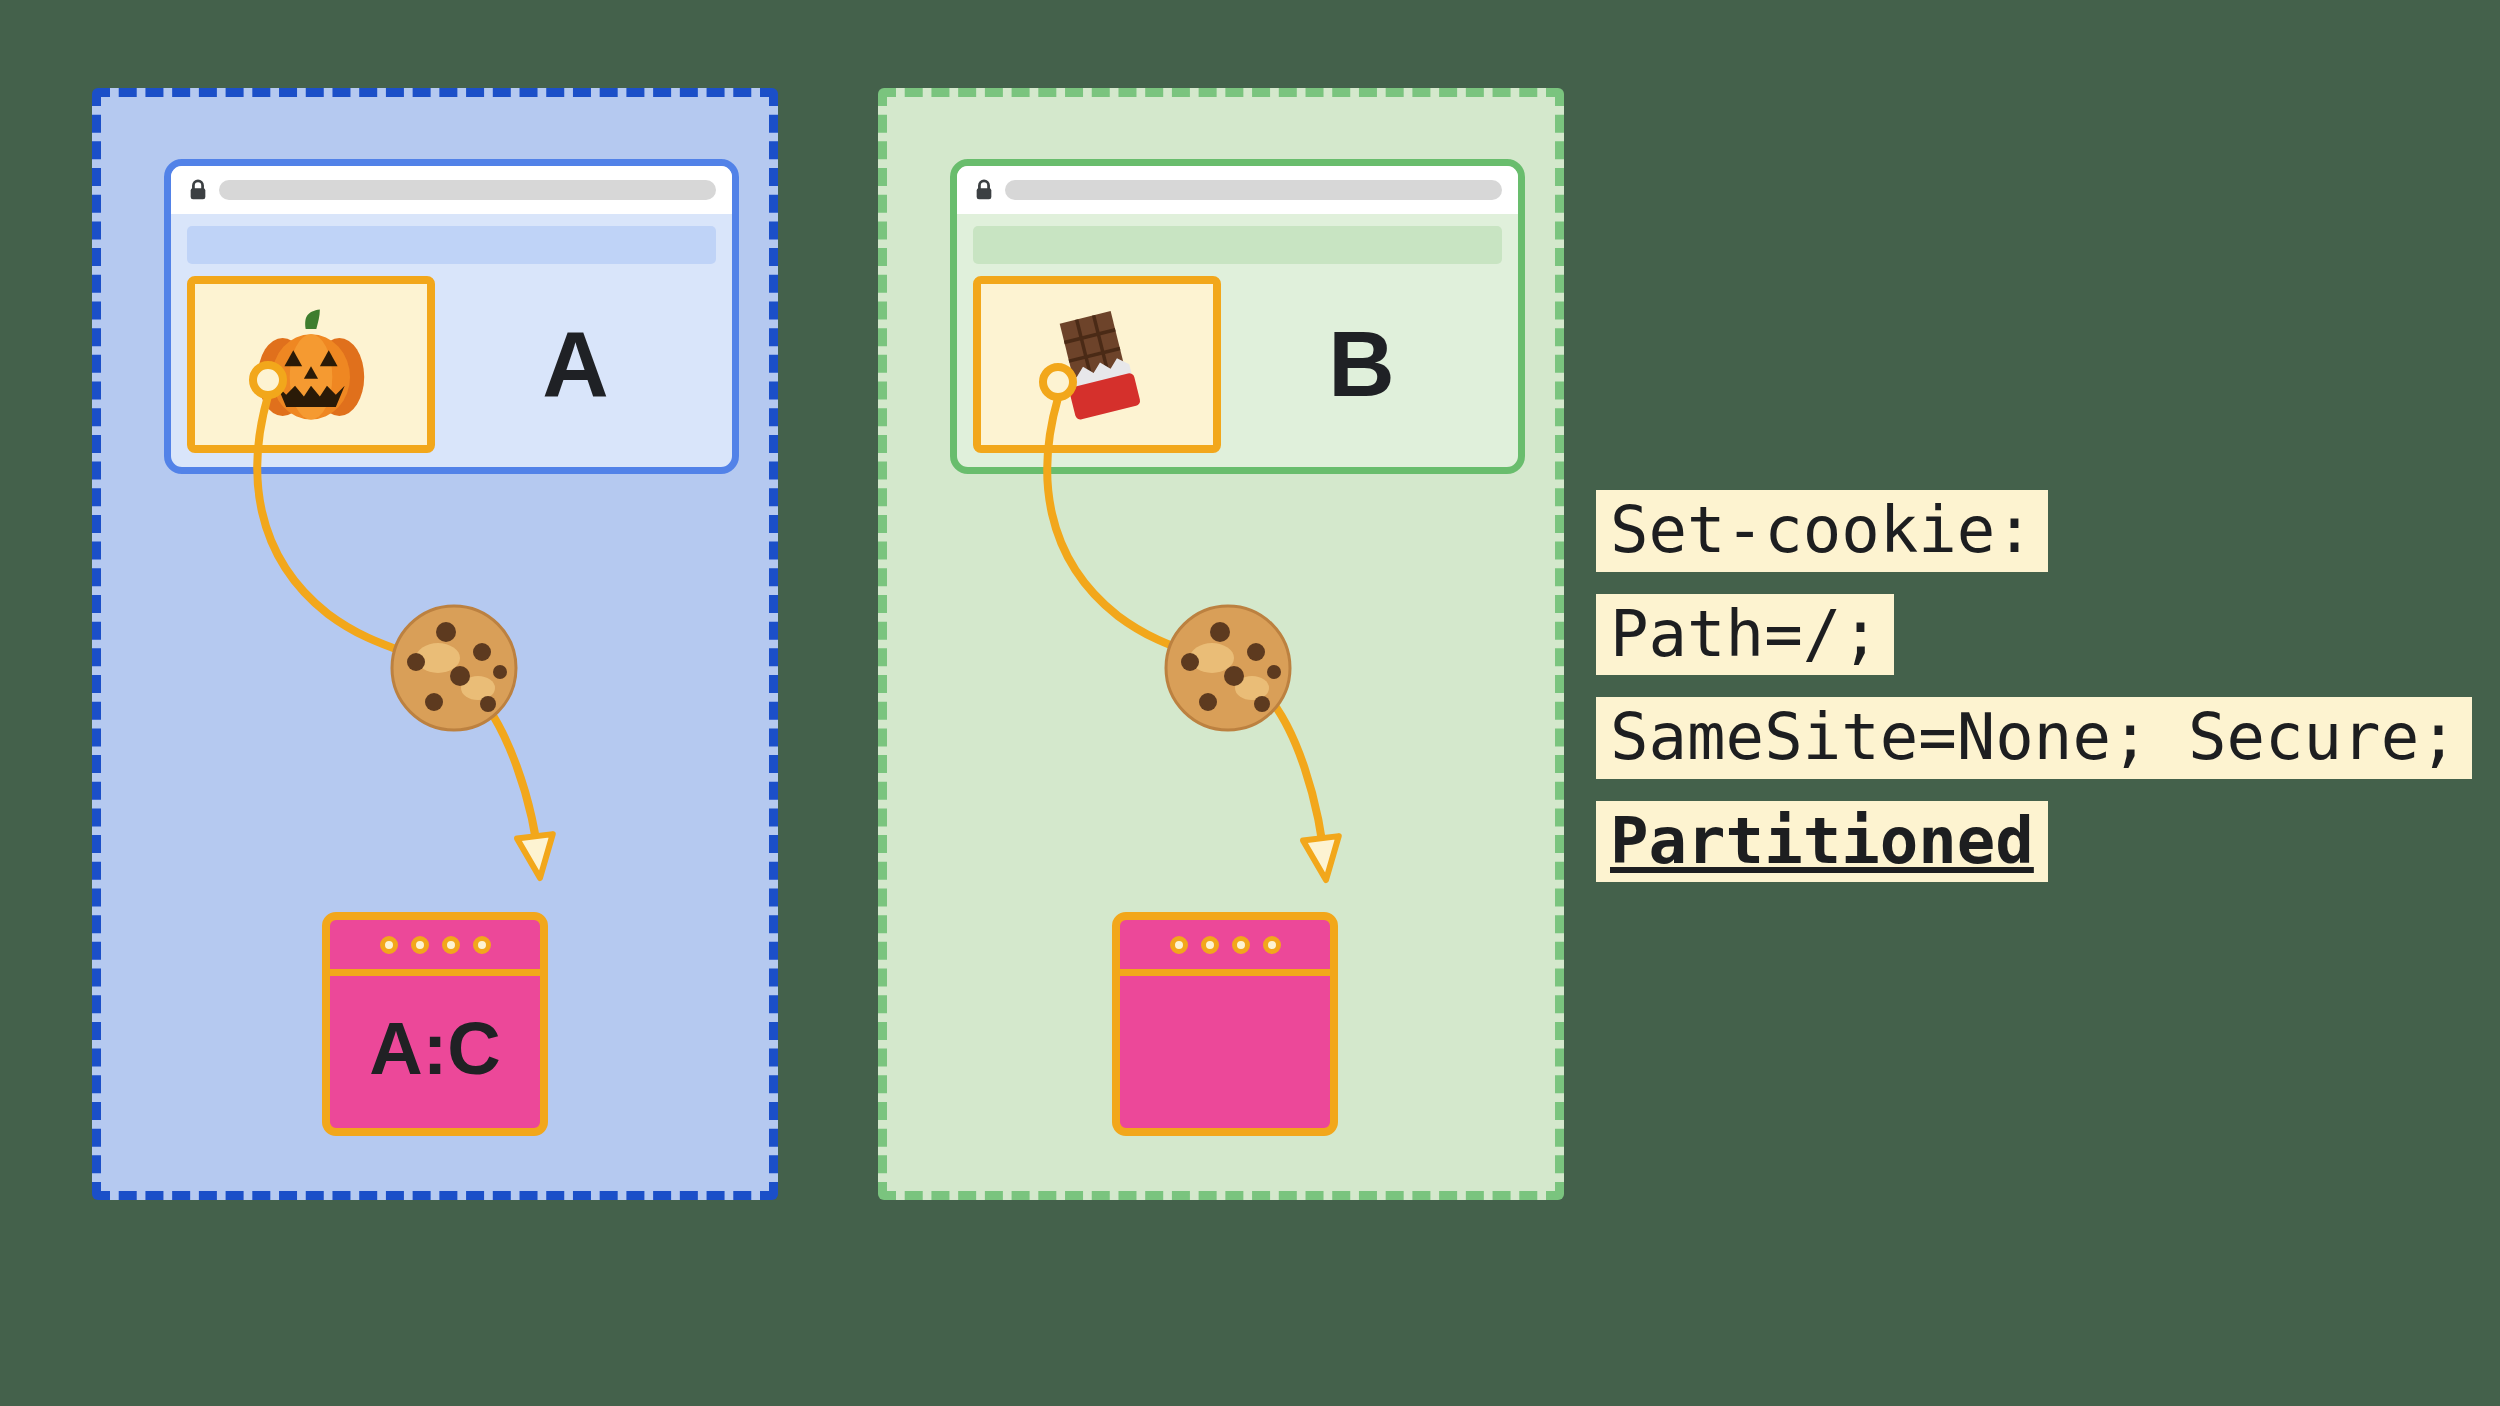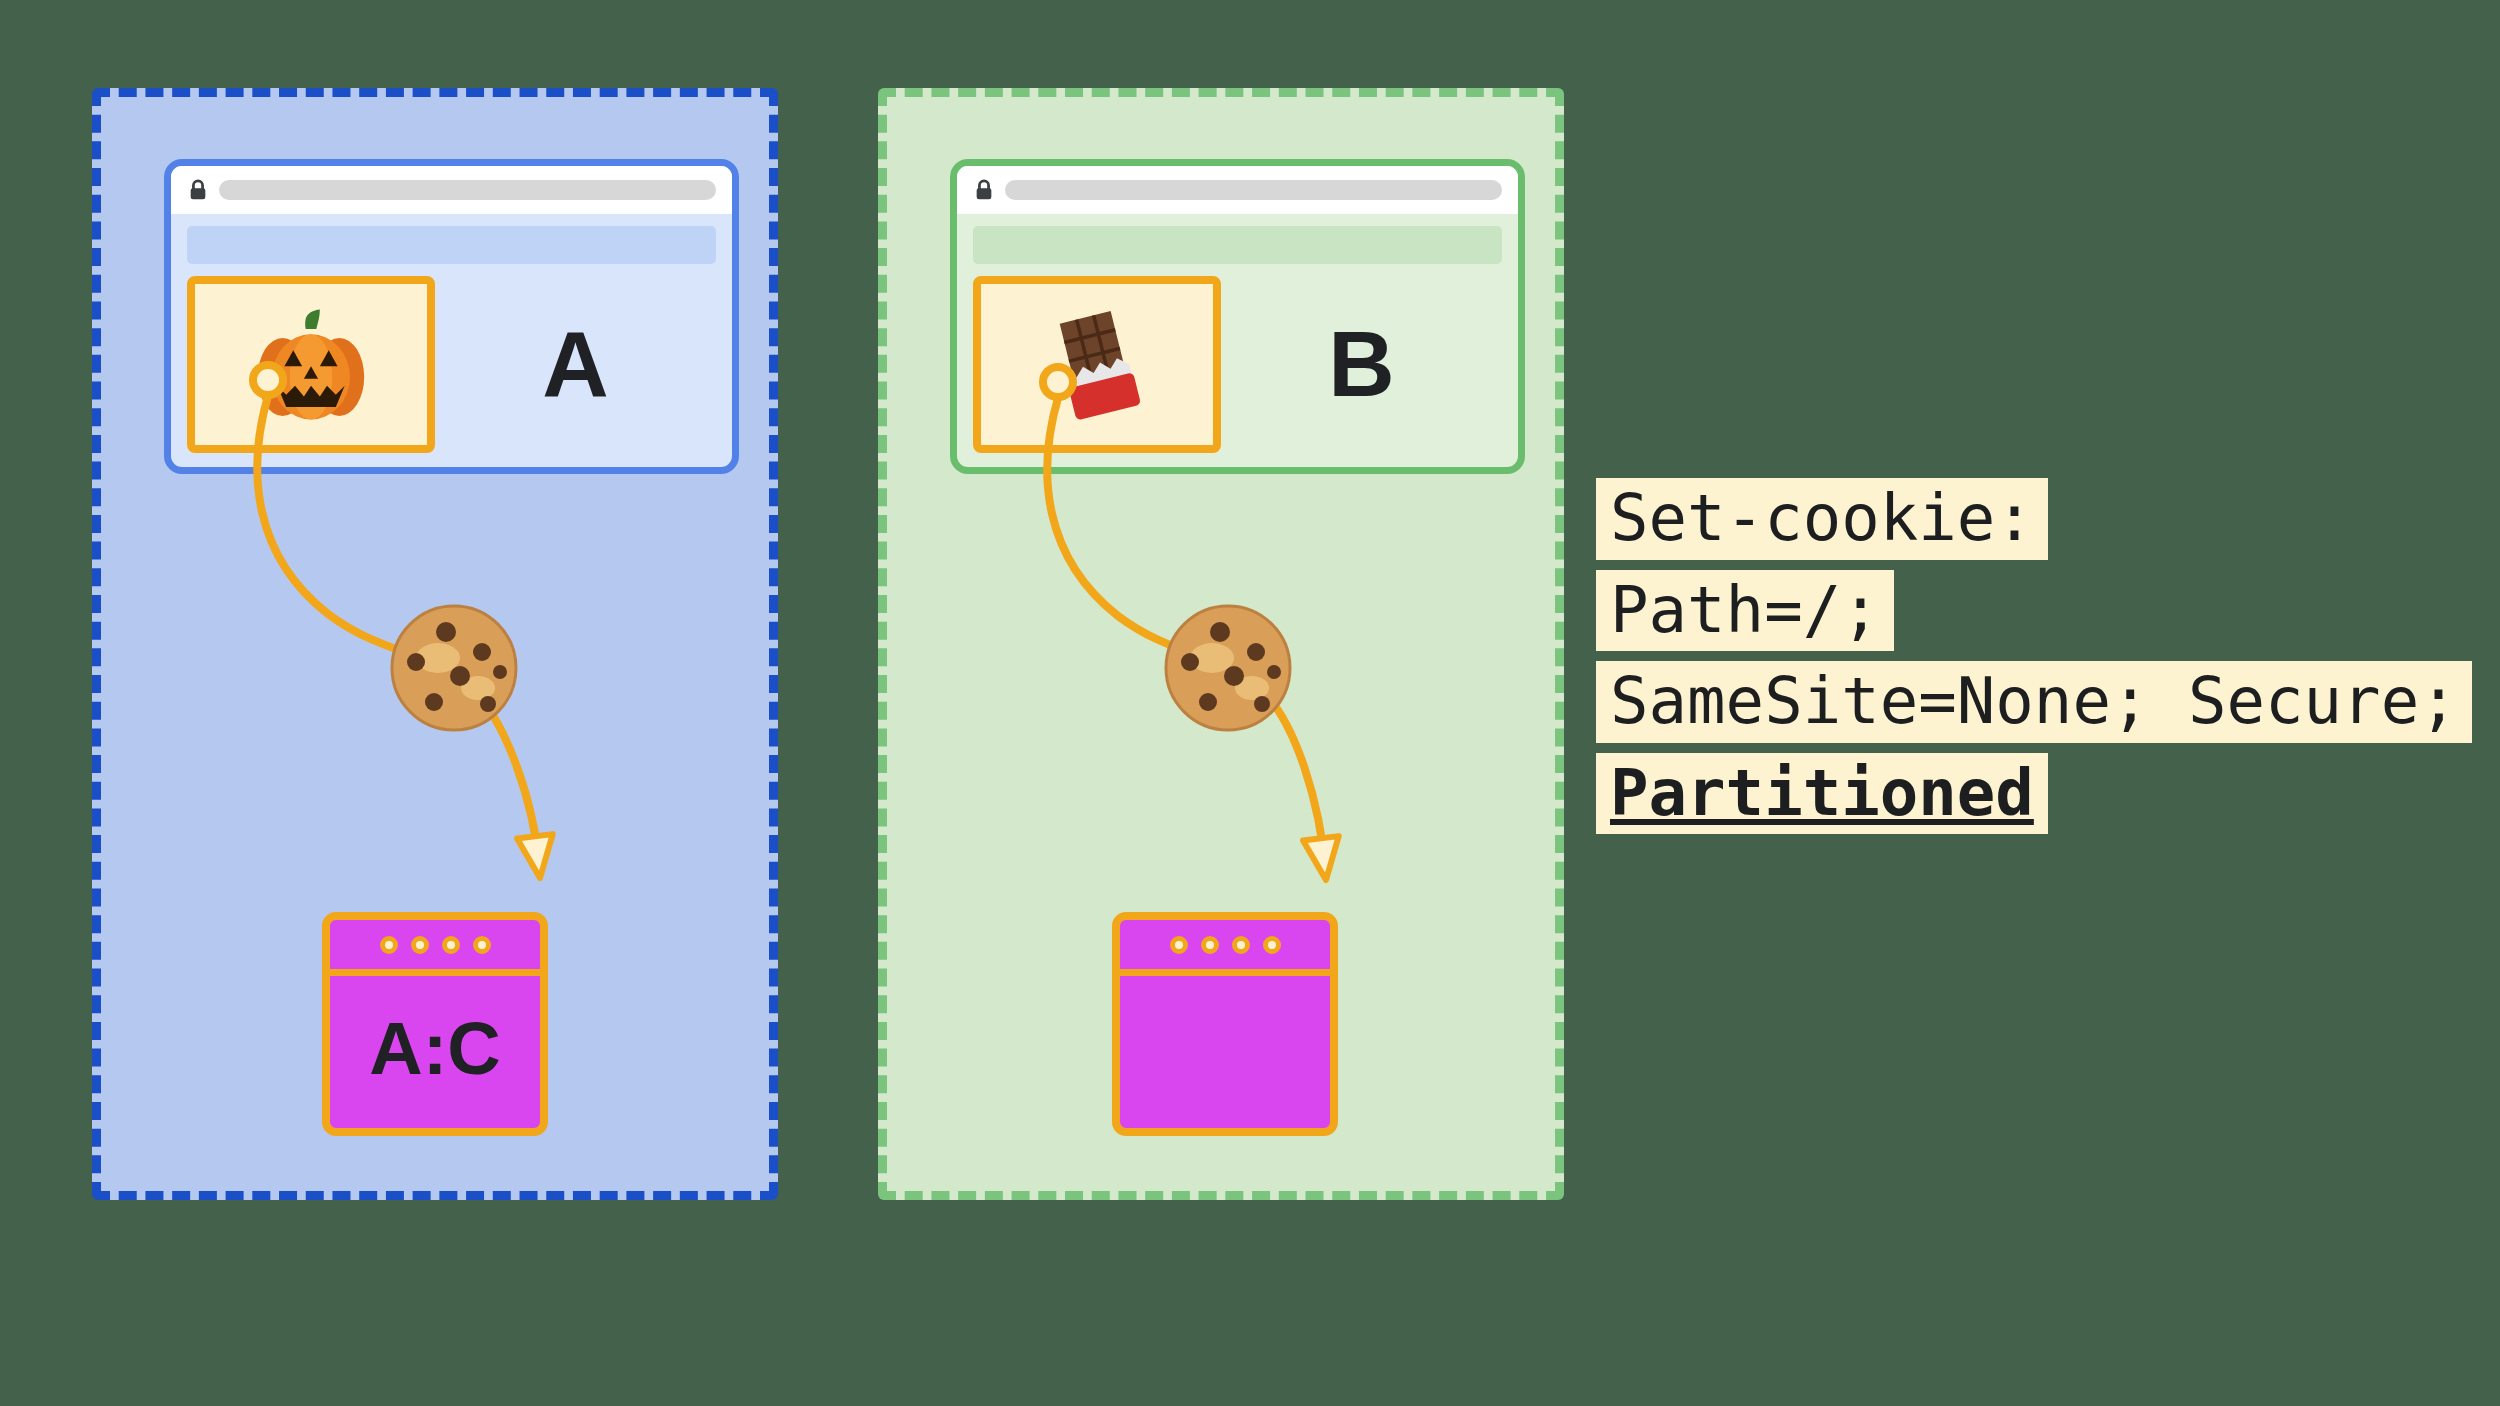--- a/index.html
+++ b/index.html
@@ -44,21 +44,21 @@
     display:flex; align-items:center; justify-content:center;
   }
   .site-letter {
     flex:1; display:flex; align-items:center; justify-content:center;
     font-size:92px; font-weight:700; color:#1f2125;
   }
 
   
   .jar {
     position:absolute; top:912px; width:226px; height:224px;
-    background:#d946ef; border:8px solid #f2a71b; border-radius:14px;
+    background:#ec4899; border:8px solid #f2a71b; border-radius:14px;
   }
   .jar.ja { left:322px; }
   .jar.jb { left:1112px; }
   .jar-header {
     height:56px; border-bottom:7px solid #f2a71b;
     display:flex; align-items:center; justify-content:center; gap:13px;
   }
   .jar-dot {
     width:18px; height:18px; border-radius:50%;
     border:5px solid #f2a71b; background:#fdf3d2;
@@ -76,20 +76,21 @@
     position:absolute; left:1596px; top:478px;
     display:flex; flex-direction:column; align-items:flex-start; gap:10px;
     z-index:6;
   }
   .code-line {
     font-family:"DejaVu Sans Mono", monospace;
     font-size:64px; line-height:1.15;
     color:#1d1e20; background:#fdf3d0;
     padding:4px 14px;
     white-space:pre;
+    margin-top:12px;
   }
   .code-line.bold { font-weight:700;text-decoration:underline; }
 </style>
 </head>
 <body>
 
 <div class="canvas">
 
   <div class="partition pa">
     <div class="browser">

